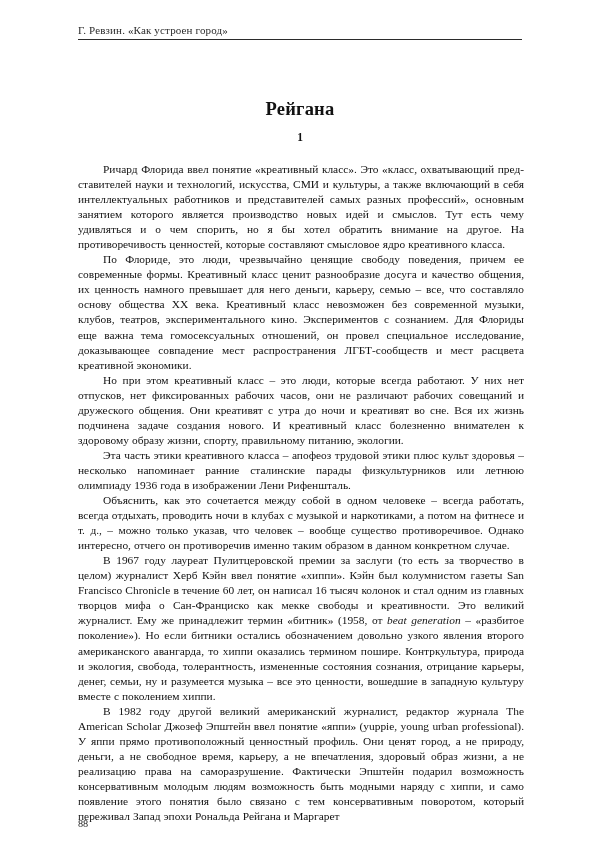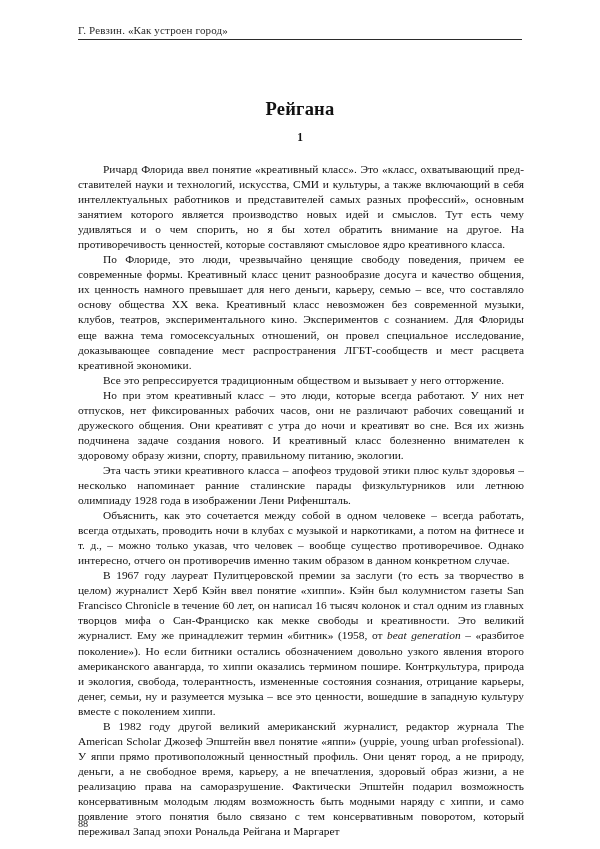--- a/index.html
+++ b/index.html
@@ -97,23 +97,22 @@
 
   <div class="head-rule"></div>
 
   <h1 class="chapter-title">Рейгана</h1>
 
   <div class="section-number">1</div>
 
   <div class="body-text">
     <p class="para">Ричард Флорида ввел понятие «креативный класс». Это «класс, охватывающий пред­ставителей науки и технологий, искусства, СМИ и культуры, а также включающий в себя ин­теллектуальных работников и представителей самых разных профессий», основным заня­тием которого является производство новых идей и смыслов. Тут есть чему удивляться и о чем спо­рить, но я бы хотел обратить внимание на другое. На противоречивость ценностей, которые составляют смысловое ядро креативного класса.</p>
     <p class="para">По Флориде, это люди, чрезвычайно ценящие свободу поведения, причем ее современ­ные формы. Креативный класс ценит разнообразие досуга и качество общения, их ценность намного превышает для него деньги, карьеру, семью – все, что составляло основу общества XX века. Креативный класс невозможен без современной музыки, клубов, театров, эксперимен­тального кино. Экспериментов с сознанием. Для Флориды еще важна тема гомосексуальных отношений, он провел специальное исследование, доказывающее совпадение мест распростра­нения ЛГБТ-сообществ и мест расцвета креативной экономики.</p>
-    <p class="para">Все это репрессируется традиционным обществом и вызывает у него отторжение.</p>
     <p class="para">Но при этом креативный класс – это люди, которые всегда работают. У них нет отпусков, нет фиксированных рабочих часов, они не различают рабочих совещаний и дружеского обще­ния. Они креативят с утра до ночи и креативят во сне. Вся их жизнь подчинена задаче созда­ния нового. И креативный класс болезненно внимателен к здоровому образу жизни, спорту, правильному питанию, экологии.</p>
-    <p class="para">Эта часть этики креативного класса – апофеоз трудовой этики плюс культ здоровья – несколько напоминает ранние сталинские парады физкультурников или летнюю олимпиаду 1928 года в изображении Лени Рифеншталь.</p>
+    <p class="para">Эта часть этики креативного класса – апофеоз трудовой этики плюс культ здоровья – несколько напоминает ранние сталинские парады физкультурников или летнюю олимпиаду 1936 года в изображении Лени Рифеншталь.</p>
     <p class="para">Объяснить, как это сочетается между собой в одном человеке – всегда работать, всегда отдыхать, проводить ночи в клубах с музыкой и наркотиками, а потом на фитнесе и т. д., – можно только указав, что человек – вообще существо противоречивое. Однако интересно, отчего он противоречив именно таким образом в данном конкретном случае.</p>
     <p class="para">В 1967 году лауреат Пулитцеровской премии за заслуги (то есть за творчество в целом) журналист Херб Кэйн ввел понятие «хиппи». Кэйн был колумнистом газеты San Francisco Chronicle в течение 60 лет, он написал 16 тысяч колонок и стал одним из главных творцов мифа о Сан-Франциско как мекке свободы и креативности. Это великий журналист. Ему же принадлежит термин «битник» (1958, от <i>beat generation</i> – «разбитое поколение»). Но если бит­ники остались обозначением довольно узкого явления второго американского авангарда, то хиппи оказались термином пошире. Контркультура, природа и экология, свобода, толерант­ность, измененные состояния сознания, отрицание карьеры, денег, семьи, ну и разумеется музыка – все это ценности, вошедшие в западную культуру вместе с поколением хиппи.</p>
     <p class="para">В 1982 году другой великий американский журналист, редактор журнала The American Scholar Джозеф Эпштейн ввел понятие «яппи» (yuppie, young urban professional). У яппи прямо противоположный ценностный профиль. Они ценят город, а не природу, деньги, а не свободное время, карьеру, а не впечатления, здоровый образ жизни, а не реализацию права на самораз­рушение. Фактически Эпштейн подарил возможность консервативным молодым людям воз­можность быть модными наряду с хиппи, и само появление этого понятия было связано с тем консервативным поворотом, который переживал Запад эпохи Рональда Рейгана и Маргарет</p>
   </div>
 
   <div class="folio">88</div>
 
 </div>
 
 </body></html>

